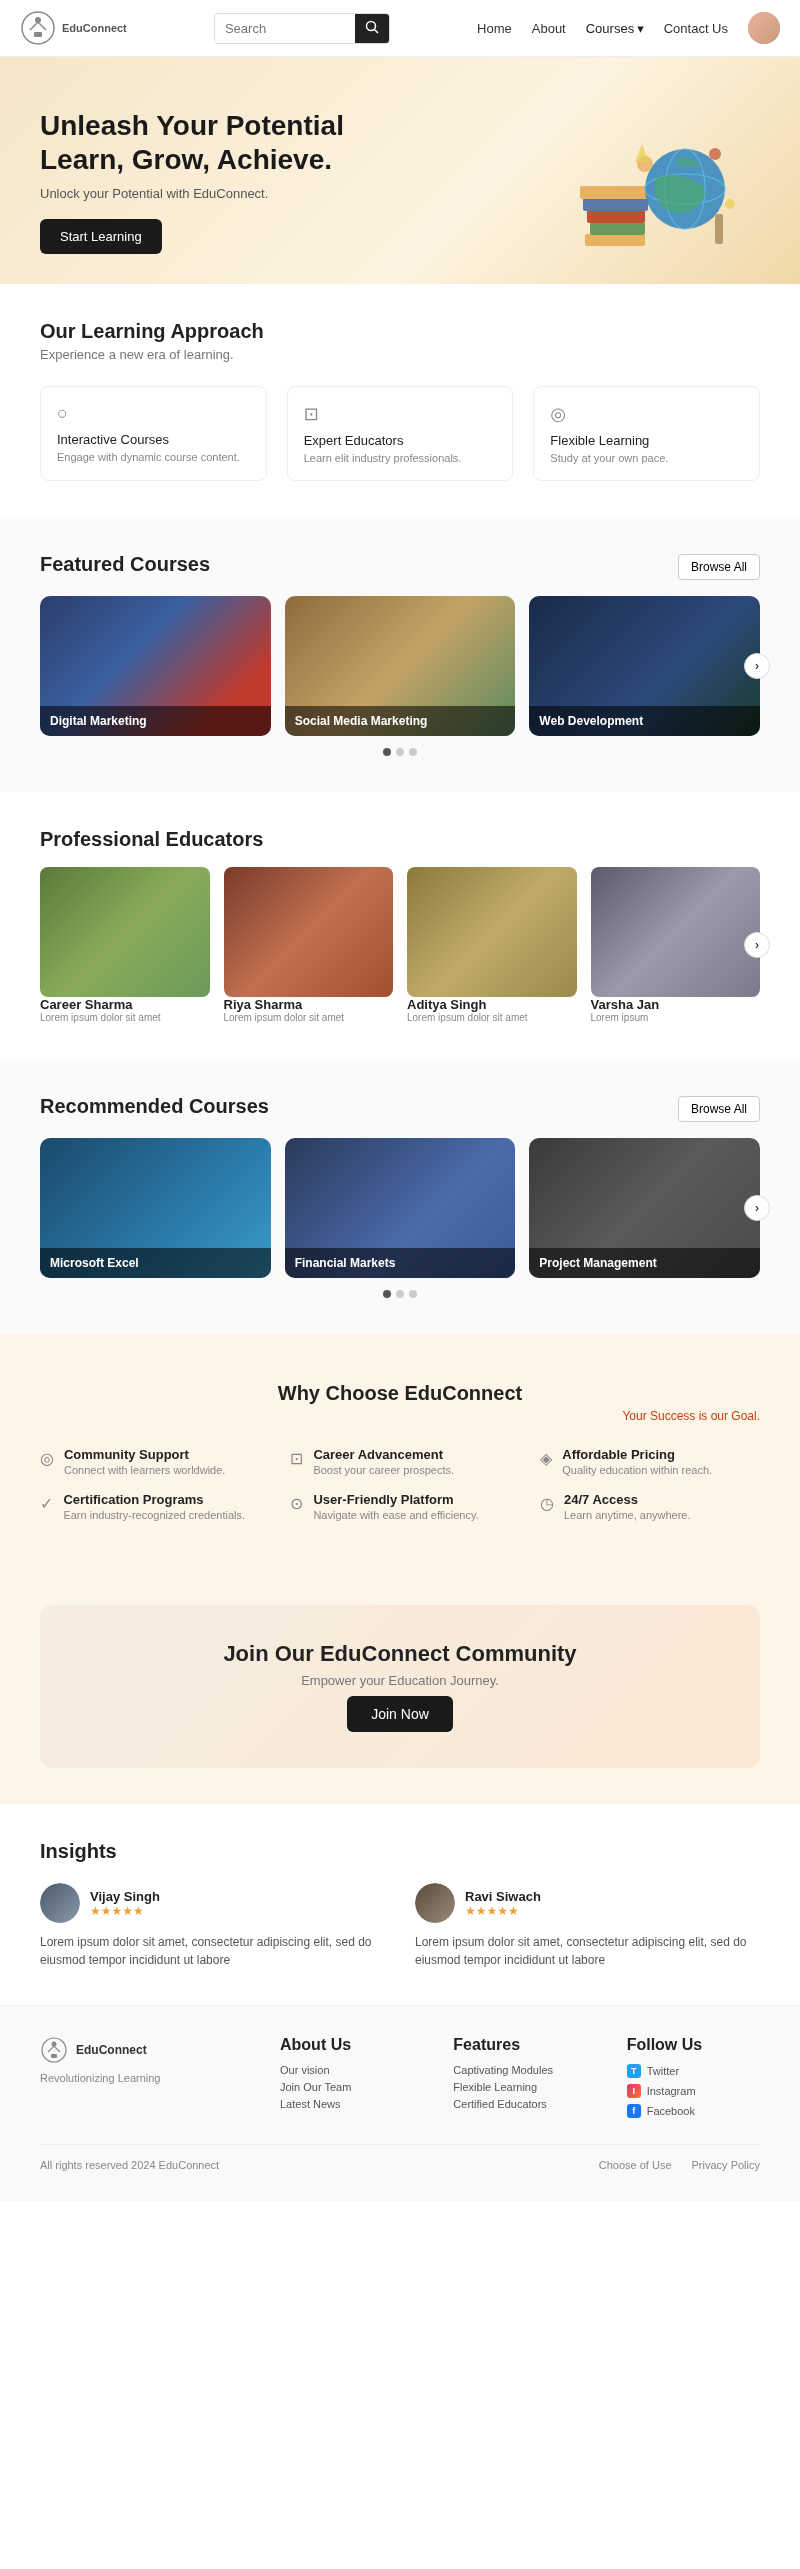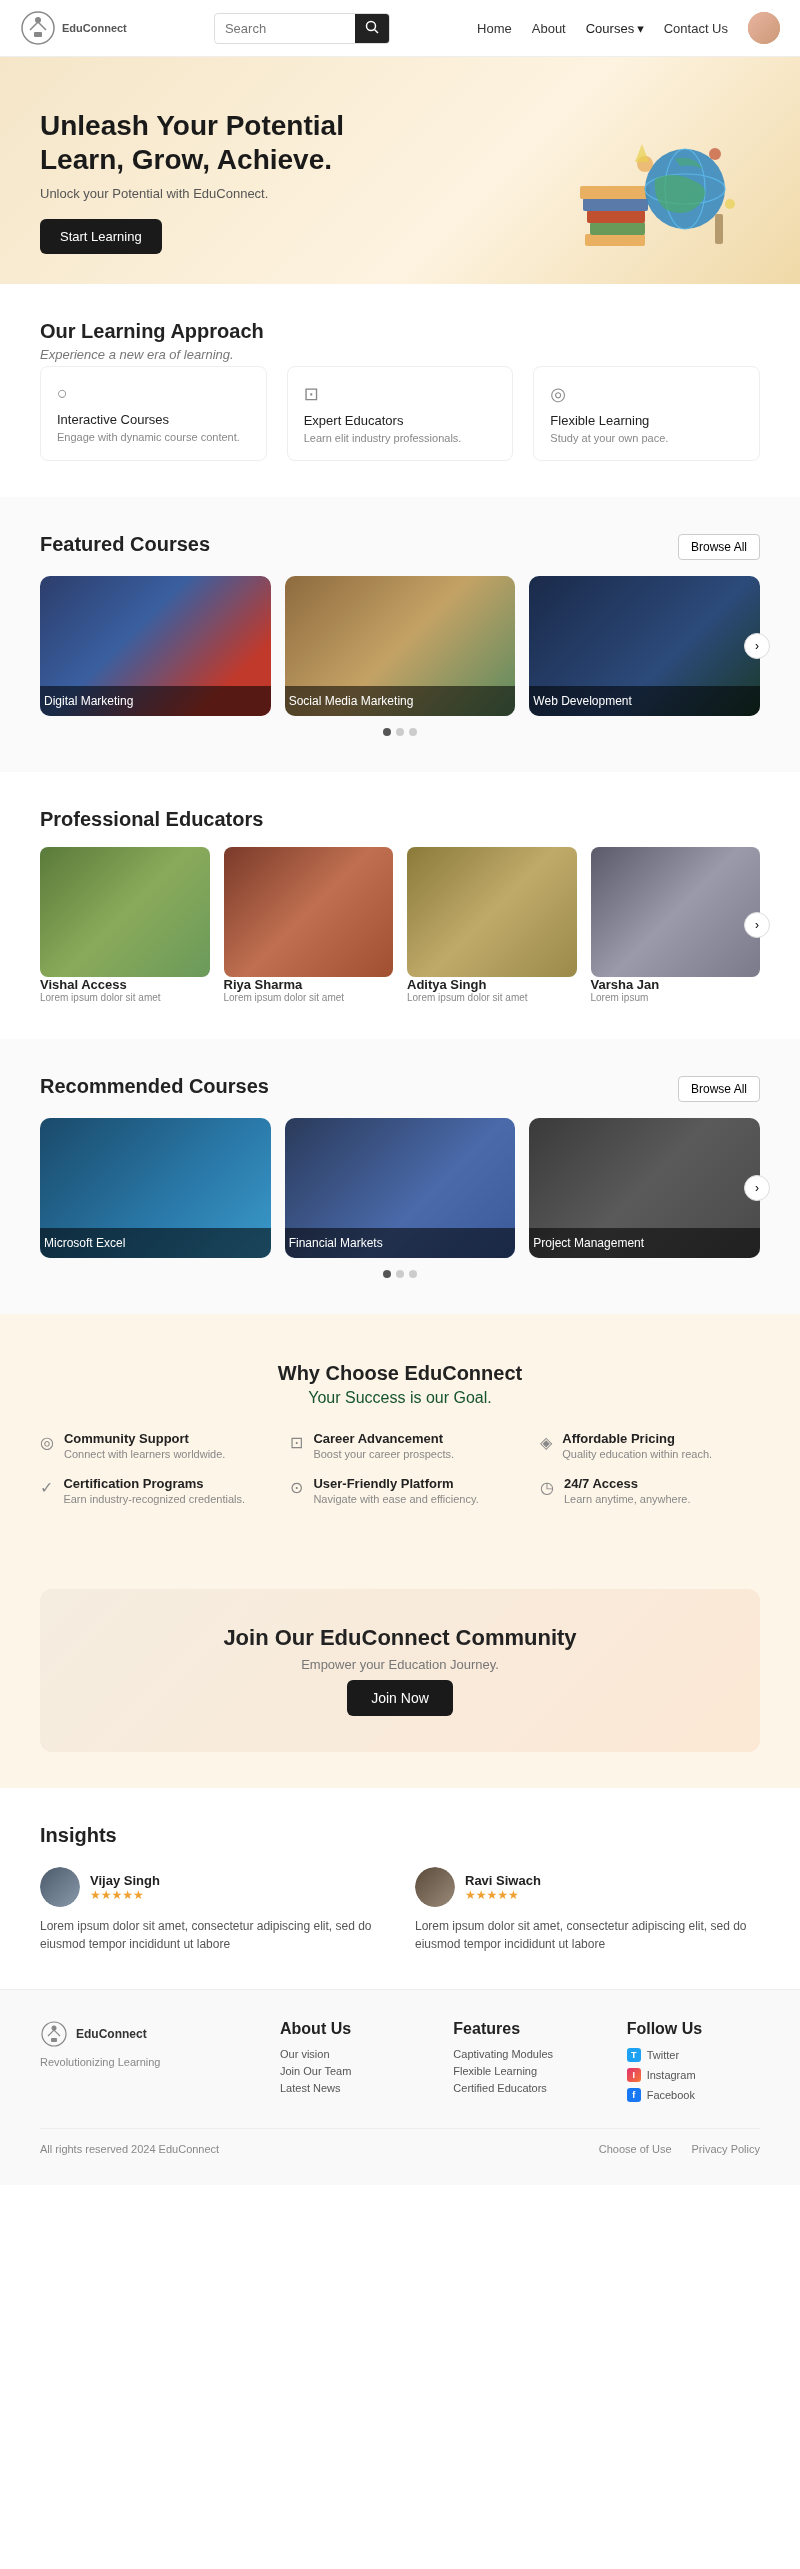--- a/index.html
+++ b/index.html
@@ -29,35 +29,35 @@
     }
     .hero-text { flex: 1; padding-bottom: 30px; }
     .hero-title { font-size: 28px; font-weight: 800; line-height: 1.2; color: #1a1a1a; margin-bottom: 10px; }
     .hero-subtitle { font-size: 13px; color: #555; margin-bottom: 18px; }
     .hero-btn { background: #1a1a1a; color: #fff; border: none; padding: 10px 20px; border-radius: 6px; font-size: 13px; cursor: pointer; }
     .hero-img { width: 220px; flex-shrink: 0; display: flex; align-items: flex-end; justify-content: center; }
 
     
     .section { padding: 36px 40px; }
     .section-title { font-size: 20px; font-weight: 800; margin-bottom: 4px; }
-    .section-sub { font-size: 13px; color: #777; margin-bottom: 4px; font-style: italic; }
+    .section-sub { font-size: 13px; color: #777; margin-bottom: 24px; }
 
     
     .approach-grid { display: flex; gap: 20px; }
     .approach-card { flex: 1; padding: 16px; border: 1px solid #eee; border-radius: 8px; }
     .approach-icon { font-size: 18px; margin-bottom: 8px; color: #888; }
     .approach-card-title { font-size: 13px; font-weight: 400; margin-bottom: 4px; }
     .approach-card-desc { font-size: 11px; color: #888; }
 
     
     .section-header { display: flex; align-items: center; justify-content: space-between; margin-bottom: 16px; }
     .browse-btn { background: #fff; border: 1px solid #ccc; border-radius: 4px; padding: 5px 12px; font-size: 12px; cursor: pointer; }
     .courses-row { display: flex; gap: 14px; position: relative; }
     .course-card { flex: 1; border-radius: 10px; overflow: hidden; position: relative; min-height: 140px; }
-    .course-label { position: absolute; bottom: 0; left: 0; right: 0; background: rgba(0,0,0,0.55); color: #fff; font-size: 12px; font-weight: 400; padding: 8px 4px; }
+    .course-label { position: absolute; bottom: 0; left: 0; right: 0; background: rgba(0,0,0,0.55); color: #fff; font-size: 12px; font-weight: 700; padding: 8px 10px; }
 
     
     .course-bg-1 { background: linear-gradient(135deg, #2c3e6b 0%, #3a5fa0 40%, #c0392b 80%); height: 140px; }
     .course-bg-2 { background: linear-gradient(135deg, #8e6b3e 0%, #c4a265 50%, #5a8a5e 100%); height: 140px; }
     .course-bg-3 { background: linear-gradient(135deg, #1a2a4a 0%, #2c4a7a 60%, #1a3a2a 100%); height: 140px; }
 
     .carousel-dots { display: flex; justify-content: center; gap: 5px; margin-top: 12px; }
     .dot { width: 8px; height: 8px; border-radius: 50%; background: #ccc; }
     .dot.active { background: #555; }
 
@@ -74,21 +74,21 @@
     .educator-desc { font-size: 10px; color: #888; }
 
     
     .rec-bg-1 { background: linear-gradient(135deg, #1a4a6a 0%, #2a7aaa 60%, #3a9aca 100%); height: 140px; }
     .rec-bg-2 { background: linear-gradient(135deg, #2a3a5a 0%, #4a6aaa 60%, #3a5a9a 100%); height: 140px; }
     .rec-bg-3 { background: linear-gradient(135deg, #3a3a3a 0%, #5a5a5a 50%, #4a4a4a 100%); height: 140px; }
 
     
     .why-section { background: #fdf5e8; padding: 48px 40px; }
     .why-title { font-size: 20px; font-weight: 800; text-align: center; margin-bottom: 4px; }
-    .why-sub { font-size: 16px; color: #14532d; text-align: center; margin-bottom: 24px; }
+    .why-sub { font-size: 12px; color: #c2410c; text-align: right; margin-bottom: 24px; }
     .why-grid { display: grid; grid-template-columns: 1fr 1fr 1fr; gap: 16px 30px; }
     .why-item { display: flex; align-items: flex-start; gap: 10px; }
     .why-icon { font-size: 16px; color: #888; flex-shrink: 0; margin-top: 2px; }
     .why-item-title { font-size: 13px; font-weight: 700; margin-bottom: 2px; }
     .why-item-desc { font-size: 11px; color: #888; }
 
     
     .cta-section { background: #fdf5e8; padding: 36px 40px; }
     .cta-box { background: linear-gradient(135deg, #f5ede0, #fce8d5); border-radius: 12px; padding: 36px; text-align: center; }
     .cta-title { font-size: 22px; font-weight: 800; margin-bottom: 6px; }
@@ -242,21 +242,21 @@
   </div>
 </section>
 
 <section class="section">
   <div class="section-title">Professional Educators</div>
   <div style="margin-bottom:16px;"></div>
   <div style="position:relative;">
     <div class="educators-row">
       <div class="educator-card">
         <div class="edu-photo-bg-1"></div>
-        <div class="educator-name">Vishal Access</div>
+        <div class="educator-name">Career Sharma</div>
         <div class="educator-desc">Lorem ipsum dolor sit amet</div>
       </div>
       <div class="educator-card">
         <div class="edu-photo-bg-2"></div>
         <div class="educator-name">Riya Sharma</div>
         <div class="educator-desc">Lorem ipsum dolor sit amet</div>
       </div>
       <div class="educator-card">
         <div class="edu-photo-bg-3"></div>
         <div class="educator-name">Aditya Singh</div>

